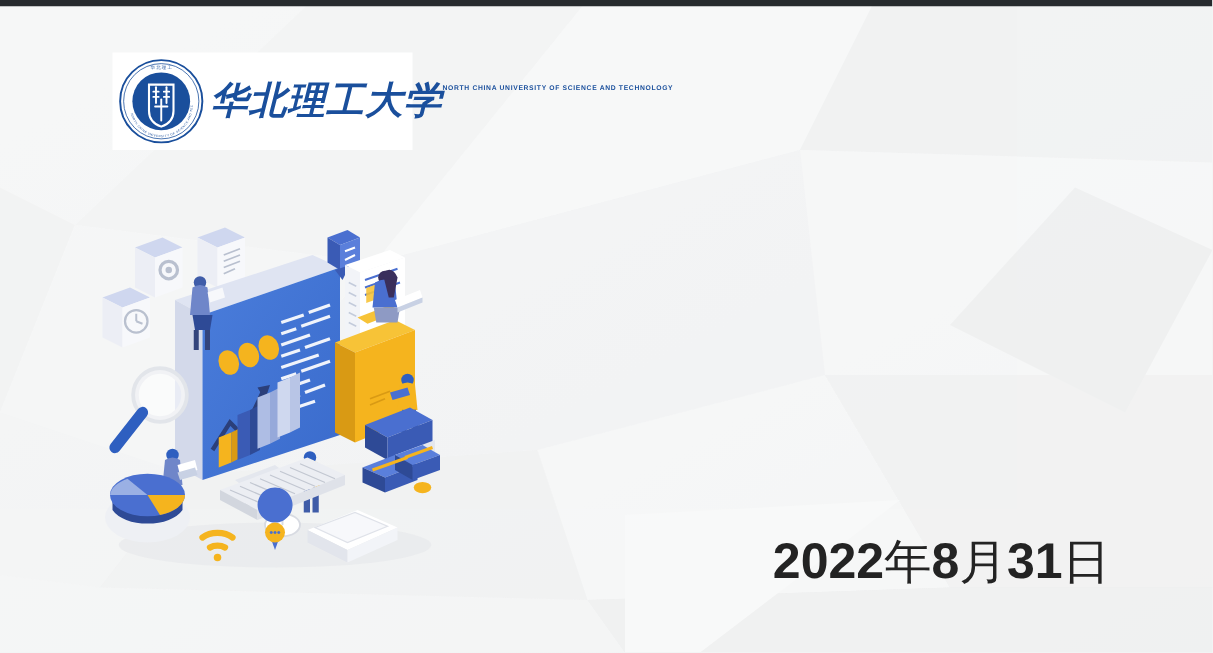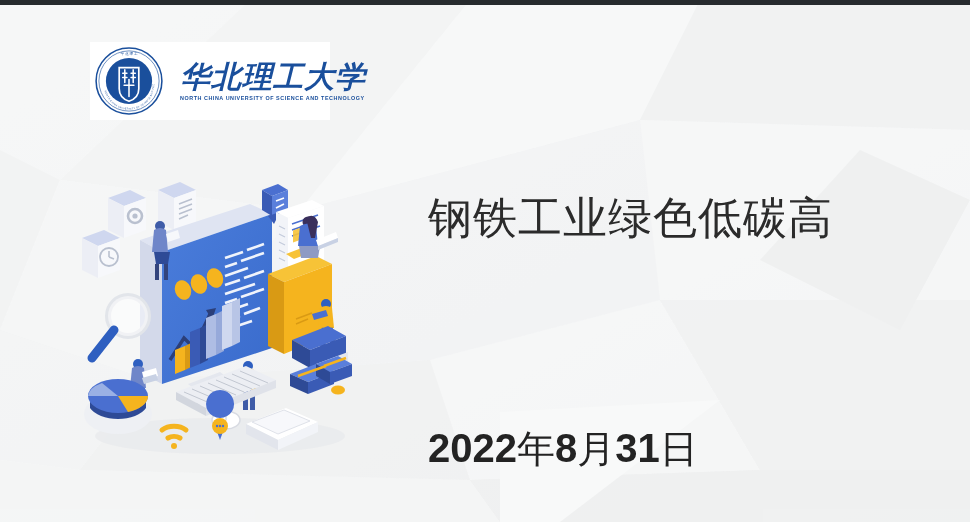--- a/index.html
+++ b/index.html
@@ -23,21 +23,21 @@
   
   .logo-box {
     position:absolute; left:90px; top:42px;
     width:240px; height:78px;
     background:#ffffff;
     display:flex; align-items:center;
     padding-left:4px;
     z-index:20;
   }
   .seal { width:70px; height:70px; flex:0 0 70px; }
-  .logo-words { margin-left:16px; display:flex; flex-direction:column; }
+  .logo-words { margin-left:4px; display:flex; flex-direction:row; }
   .logo-cn {
     font-family:"Liberation Serif", serif;
     font-size:30px; font-weight:700; font-style:italic;
     color:#1a4f9c; letter-spacing:1px; line-height:1.05;
     white-space:nowrap;
   }
   .logo-en {
     font-family:"Liberation Sans", sans-serif;
     font-size:5.4px; font-weight:700; color:#1a4f9c;
     letter-spacing:0.55px; white-space:nowrap; margin-top:3px;
@@ -48,21 +48,21 @@
   .title {
     position:absolute; left:428px; top:186px; width:460px;
     font-family:"Liberation Serif", serif;
     font-size:44px; font-weight:400; color:#2b2b2b;
     line-height:1.52; letter-spacing:1px;
     z-index:25;
   }
   .title .ln { display:block; white-space:nowrap; }
   .date {
     position:absolute; left:428px; top:424px; width:460px;
-    text-align:left;
+    text-align:right;
     font-size:40px; color:#232323;
     z-index:25; white-space:nowrap;
   }
   .date .num {
     font-family:"Liberation Sans", sans-serif;
     font-weight:700; letter-spacing:0px;
   }
   .date .cn {
     font-family:"Liberation Serif", serif;
     font-weight:400; font-size:38px;
@@ -379,18 +379,17 @@
       <polygon points="236,196 258,188 272,196 250,204" fill="#5a7fdb"></polygon>
       <polygon points="250,204 272,196 272,208 250,216" fill="#3a5bb5"></polygon>
       <polygon points="236,196 250,204 250,216 236,208" fill="#2e4a96"></polygon>
       <line x1="218" y1="208" x2="246" y2="198" stroke="#f5b41e" stroke-width="2.4"></line>
       <line x1="244" y1="198" x2="266" y2="190" stroke="#f5b41e" stroke-width="2.4"></line>
       <ellipse cx="258" cy="222" rx="7" ry="4.5" fill="#f5b41e"></ellipse>
     </g>
   </svg>
 
   <div class="title">
-    <span class="ln">钢铁工业绿色低碳高</span>
   </div>
 
   <div class="date"><span class="num">2022</span><span class="cn">年</span><span class="num">8</span><span class="cn">月</span><span class="num">31</span><span class="cn">日</span></div>
 
 </div>
 
 </body></html>

